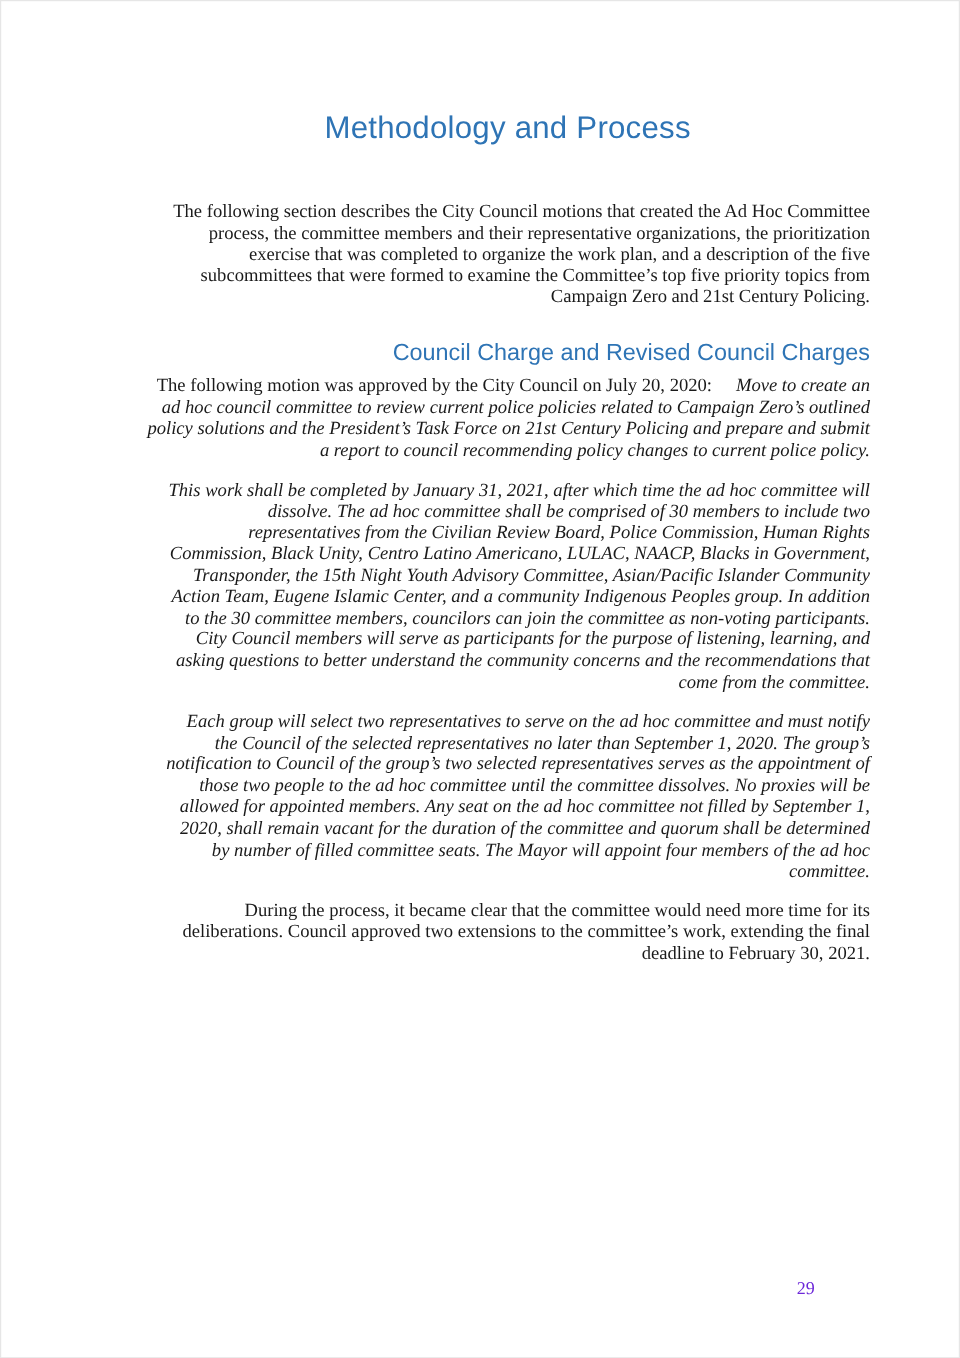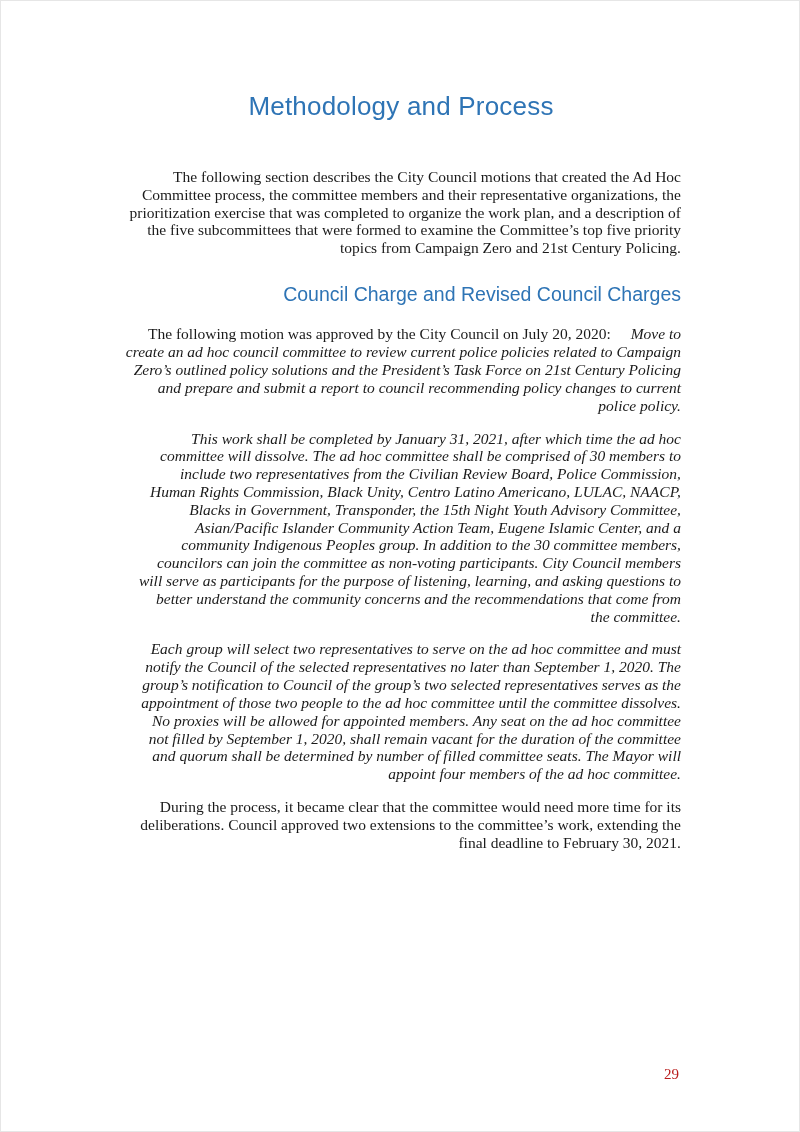--- a/index.html
+++ b/index.html
@@ -10,21 +10,21 @@
     position: relative;
     font-family: "Liberation Serif", "DejaVu Serif", serif;
     color: #1a1a1a;
     border: 1px solid #e6e6e6;
   }
   .page {
     position: absolute;
     top: 0; left: 0;
     width: 800px;
     height: 1132px;
-    padding: 90px 120px 0 120px;
+    padding: 90px 76px 0 120px;
   }
   .doc-title {
     font-family: "Liberation Sans", "DejaVu Sans", sans-serif;
     font-size: 26px;
     font-weight: 400;
     color: #2E74B5;
     text-align: center;
     margin-bottom: 46px;
     letter-spacing: 0.2px;
   }
@@ -36,28 +36,28 @@
   .body-text p {
     margin-bottom: 15px;
   }
   .italic { font-style: italic; margin-left: 16px; }
   .h2 {
     font-family: "Liberation Sans", "DejaVu Sans", sans-serif;
     font-size: 19.5px;
     font-weight: 400;
     color: #2E74B5;
     margin-top: 26px;
-    margin-bottom: 20px;
+    margin-bottom: 8px;
   }
   .page-number {
     position: absolute;
     bottom: 48px;
     right: 120px;
     font-size: 15px;
-    color: #b91c1c;
+    color: #6d28d9;
   }
 </style>
 </head>
 <body>
 
 <div class="page">
 
   <h1 class="doc-title">Methodology and Process</h1>
 
   <div class="body-text">

